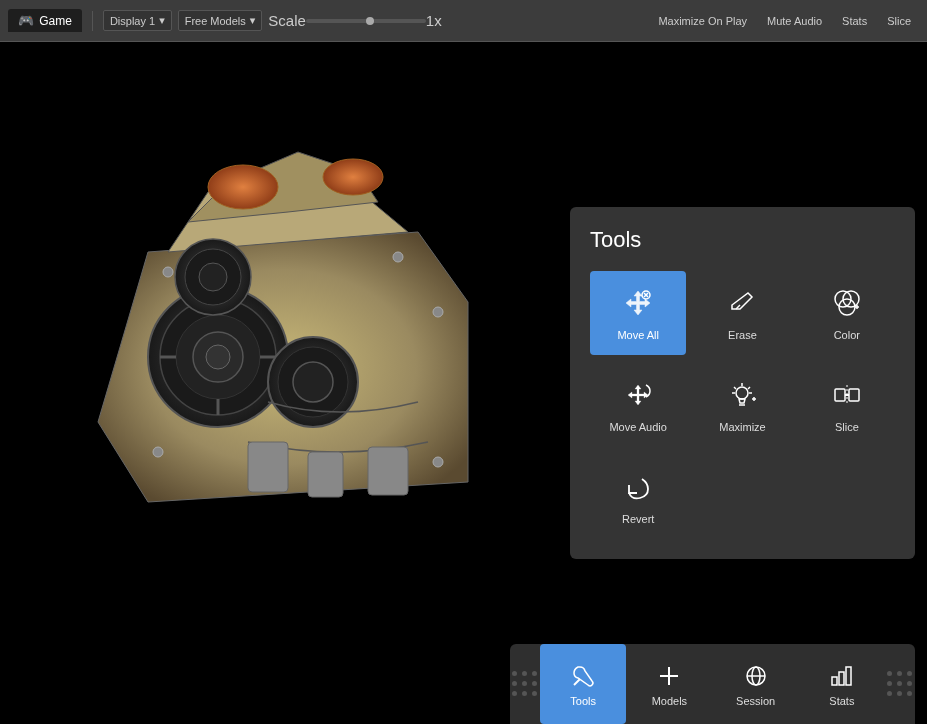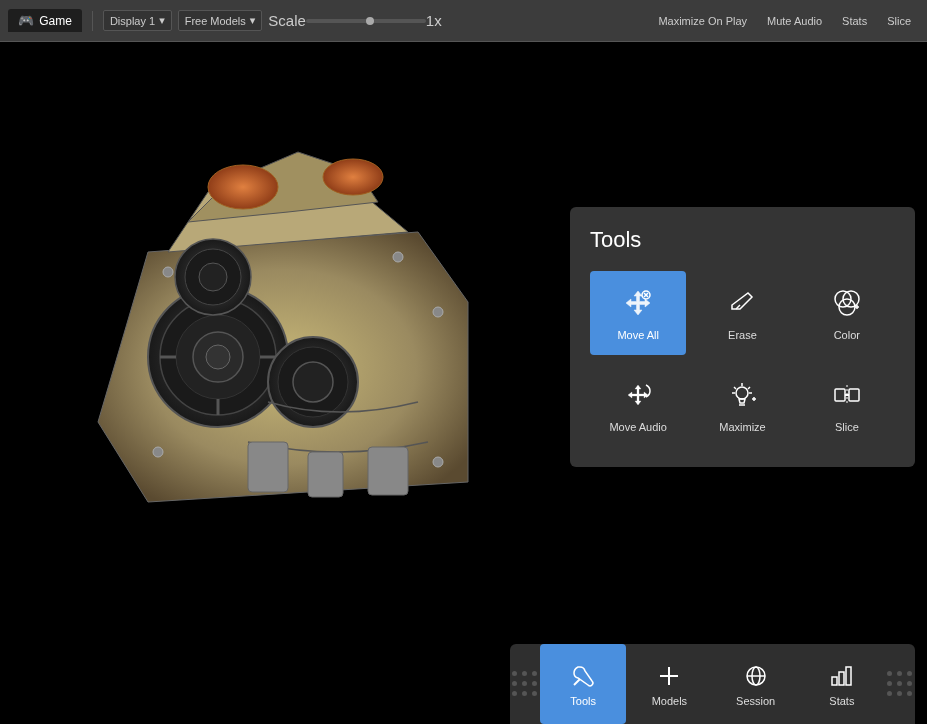--- a/index.html
+++ b/index.html
@@ -421,20 +421,29 @@
           <svg viewBox="0 0 32 32">
             <rect x="4" y="10" width="10" height="12" rx="1" stroke="white" stroke-width="1.5"></rect>
             <rect x="18" y="10" width="10" height="12" rx="1" stroke="white" stroke-width="1.5"></rect>
             <line x1="14" y1="16" x2="18" y2="16" stroke="white" stroke-width="2"></line>
             <line x1="16" y1="6" x2="16" y2="26" stroke="white" stroke-width="1" stroke-dasharray="2,2"></line>
           </svg>
         </div>
         <span class="tool-label">Slice</span>
       </div>
 
+      <div class="tool-item">
+        <div class="tool-icon">
+          <svg viewBox="0 0 32 32">
+            <path d="M20 8 Q26 12 26 18 Q26 25 18 27 Q10 29 7 22" fill="none" stroke="white" stroke-width="1.8"></path>
+            <path d="M7 14 L7 22 L15 22" fill="none" stroke="white" stroke-width="1.8"></path>
+          </svg>
+        </div>
+        <span class="tool-label">Revert</span>
+      </div>
 
     </div>
   </div>
 
   <div class="bottom-nav">
     <div class="nav-dots-left">
       <div class="dot-grid">
         <div class="dot"></div>
           <div class="dot"></div>
           <div class="dot"></div>

